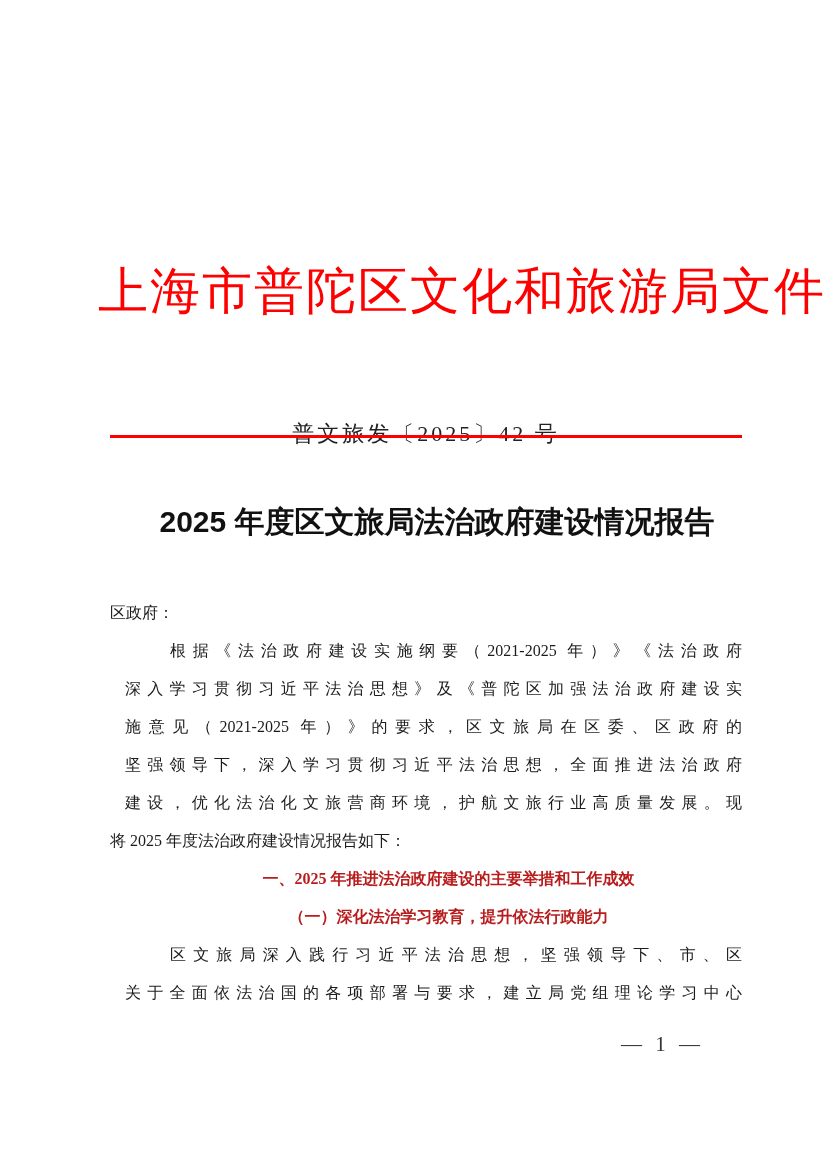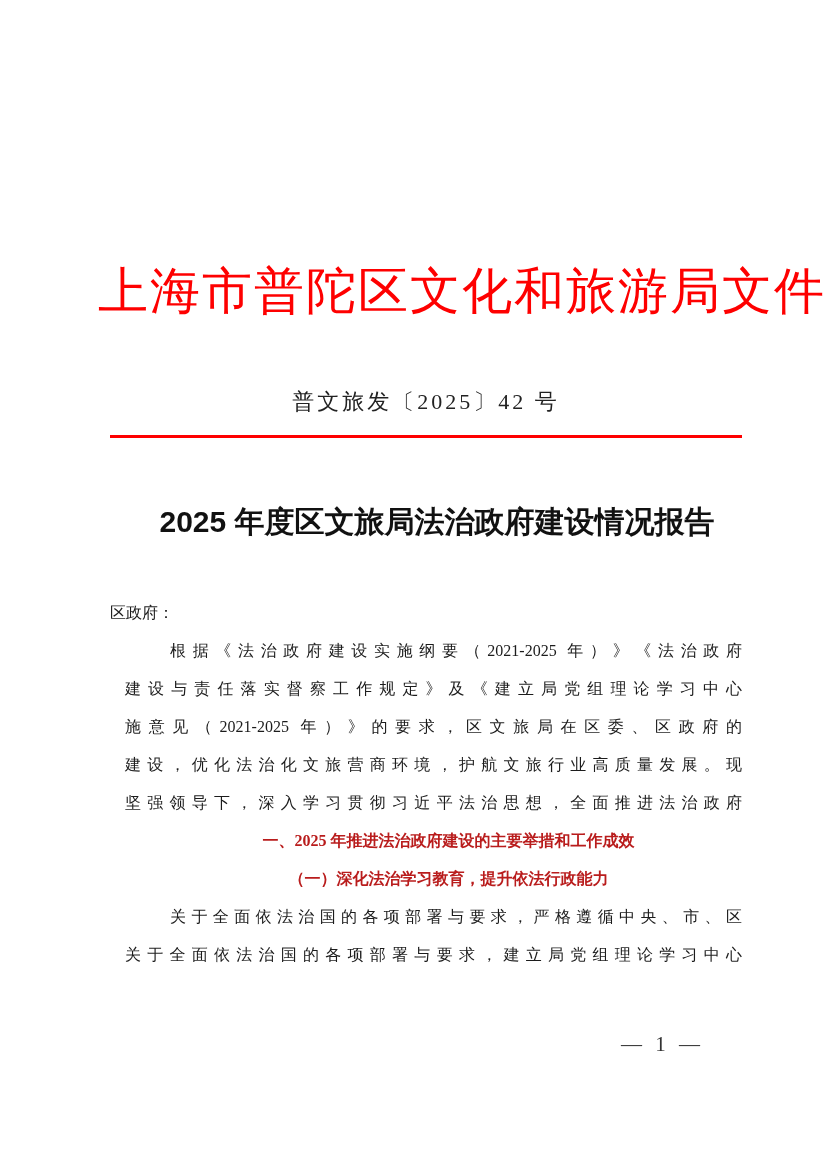--- a/index.html
+++ b/index.html
@@ -24,21 +24,21 @@
     line-height: 58px;
     letter-spacing: 2px;
     font-weight: 400;
     white-space: nowrap;
     color: var(--accent-red, #fe0000);
     font-family: "Liberation Serif", "DejaVu Serif", serif;
   }
   
   .doc-number {
     position: absolute;
-    top: 388px;
+    top: 420px;
     left: 110px;
     width: 632px;
     text-align: center;
     font-size: 22px;
     line-height: 28px;
     letter-spacing: 3px;
     color: #222222;
   }
   
   .red-rule {
@@ -112,25 +112,26 @@
 
   <div class="doc-number">普文旅发〔2025〕42 号</div>
 
   <div class="red-rule"></div>
 
   <h1 class="doc-title">2025 年度区文旅局法治政府建设情况报告</h1>
 
   <div class="body-text">
     <div class="ln">区政府：</div>
     <div class="ln ind fill">根据《法治政府建设实施纲要（2021-2025 年）》《法治政府</div>
-    <div class="ln fill">建设与责任落实督察工作规定》及《建立局党组理论学习中心</div>
+    <div class="ln fill">深入学习贯彻习近平法治思想》及《普陀区加强法治政府建设实</div>
     <div class="ln fill">施意见（2021-2025 年）》的要求，区文旅局在区委、区政府的</div>
+    <div class="ln fill">坚强领导下，深入学习贯彻习近平法治思想，全面推进法治政府</div>
     <div class="ln fill">建设，优化法治化文旅营商环境，护航文旅行业高质量发展。现</div>
-    <div class="ln fill">坚强领导下，深入学习贯彻习近平法治思想，全面推进法治政府</div>
+    <div class="ln">将 2025 年度法治政府建设情况报告如下：</div>
     <div class="ln ind head">一、2025 年推进法治政府建设的主要举措和工作成效</div>
     <div class="ln ind head">（一）深化法治学习教育，提升依法行政能力</div>
-    <div class="ln ind fill">关于全面依法治国的各项部署与要求，严格遵循中央、市、区</div>
+    <div class="ln ind fill">区文旅局深入践行习近平法治思想，坚强领导下、市、区</div>
     <div class="ln fill">关于全面依法治国的各项部署与要求，建立局党组理论学习中心</div>
   </div>
 
   <div class="page-number">— 1 —</div>
 
 </div>
 
 </body></html>

